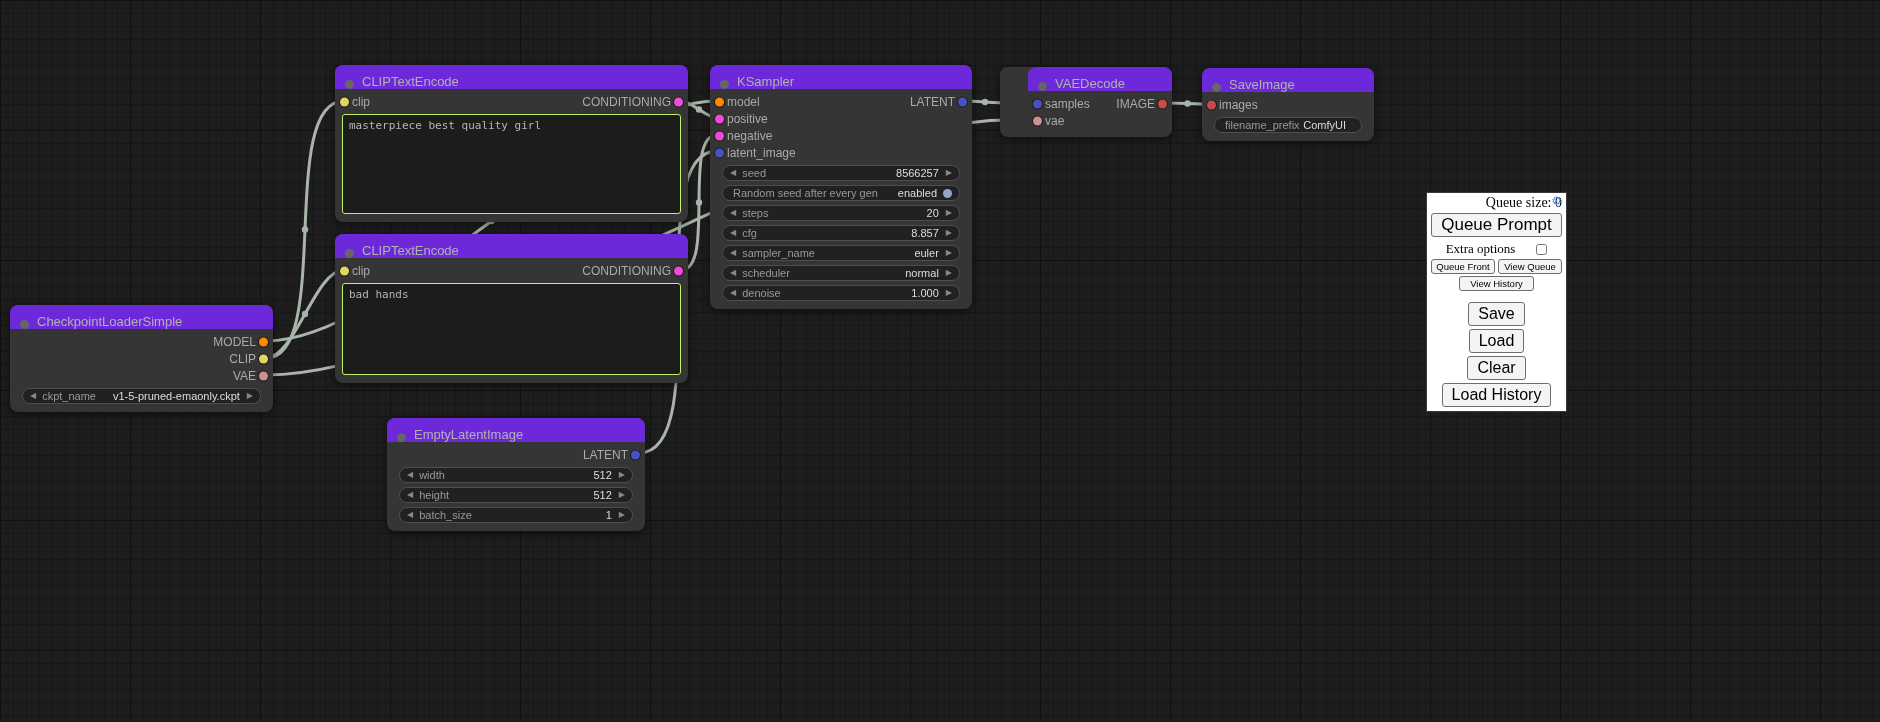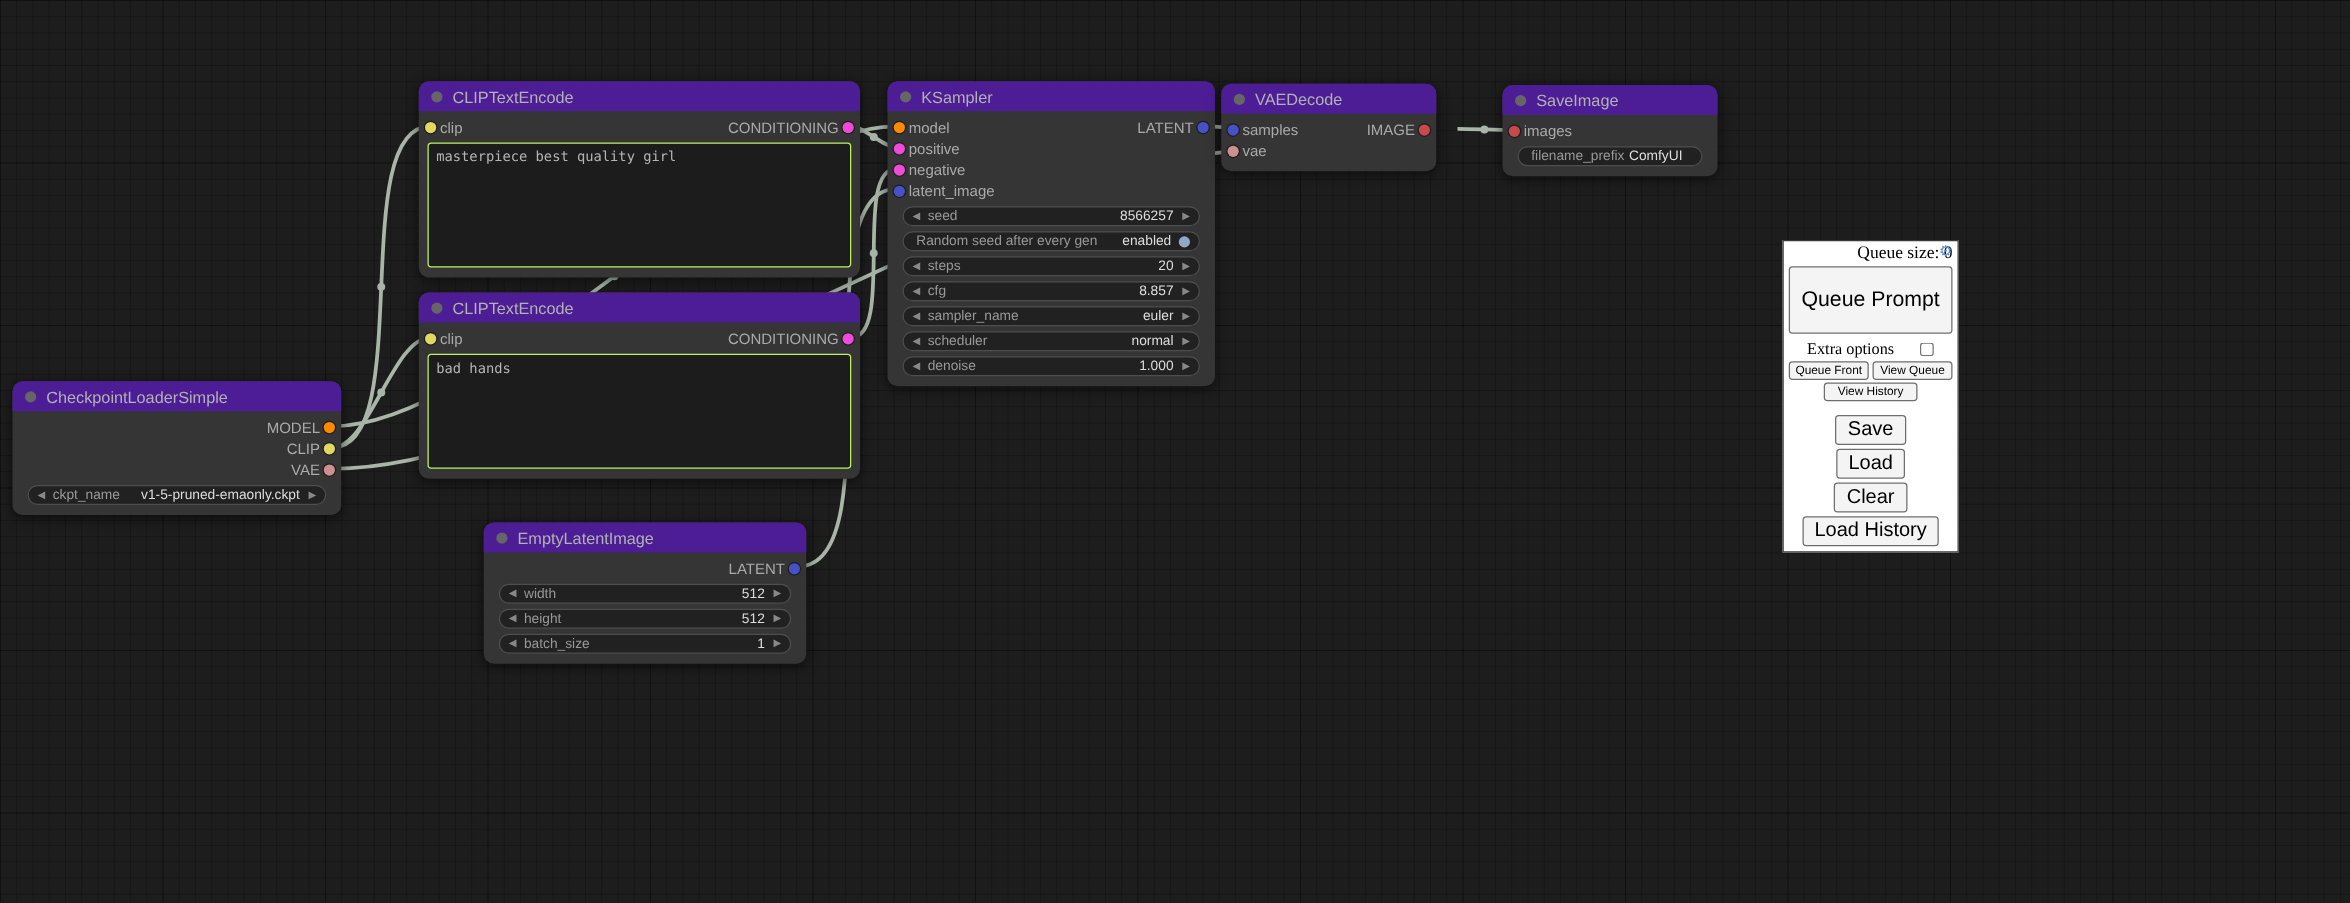--- a/index.html
+++ b/index.html
@@ -24,22 +24,22 @@
 
   .node {
     position: absolute; z-index: 2;
     background: #353535;
     border-radius: 8px;
     padding-bottom: 8px;
     box-shadow: 0 2px 9px rgba(0,0,0,0.55);
     color: #aaa; font-size: 12px;
   }
   .node-title {
-    height: 24px; display: flex; align-items: center; gap: 8px;
-    padding: 0 10px; background: #4c1d95; border-radius: 8px 8px 0 0;
+    height: 24px; display: flex; align-items: flex-end; gap: 8px;
+    padding: 0 10px; background: #6d28d9; border-radius: 8px 8px 0 0;
     color: #b2b2b2; font-size: 13px; white-space: nowrap;
   }
   .title-dot { width: 9px; height: 9px; border-radius: 50%; background: #666; flex: none; }
   .slots { padding-top: 4px; }
   .slot-row { position: relative; height: 17px; display: flex; align-items: center; }
   .slot-label { color: #aaa; font-size: 12px; white-space: nowrap; }
   .in-label { margin-left: 17px; }
   .out-label { margin-left: auto; margin-right: 17px; }
   .port {
     position: absolute; top: 50%; transform: translateY(-50%);
@@ -78,21 +78,21 @@
     padding: 1px 4px 4px; text-align: center;
     font-family: "Liberation Serif", serif;
   }
   .menu-header { position: relative; height: 17px; display: flex; align-items: center; justify-content: flex-end; font-size: 14px; }
   .gear { position: absolute; right: 0; top: 1px; font-family: "DejaVu Sans", sans-serif; font-size: 12px; color: #5c8fd6; line-height: 1; cursor: pointer; }
   #menu button {
     font-family: "Liberation Sans", sans-serif;
     background: #f4f4f4; border: 1px solid #6e6e6e; border-radius: 3px;
     color: #000; cursor: pointer;
   }
-  .queue-prompt { width: 100%; font-size: 17px; padding: 16px 0; margin: 2px 0 1px; }
+  .queue-prompt { width: 100%; font-size: 17px; padding: 1px 0; margin: 2px 0 1px; }
   .extra-row { display: flex; align-items: center; justify-content: center; gap: 21px; font-size: 13px; margin: 3px 0 2px; }
   .extra-row input { width: 11px; height: 11px; }
   .small-row { display: flex; gap: 3px; margin: 1px 0 2px; }
   .small-row button { flex: 1; font-size: 9.5px; padding: 1px 0; }
   .view-history { display: block; margin: 0 auto; font-size: 9.5px; padding: 1px 10px; }
   .big { display: block; margin: 3px auto 0; font-size: 16px; padding: 2px 9px; }
   .big.first { margin-top: 11px; }
 </style>
 </head>
 <body>
@@ -240,21 +240,21 @@
     <span class="arrow right">▶</span>
   </div>
   <div class="widget">
     <span class="arrow left">◀</span>
     <span class="w-label">denoise</span>
     <span class="w-value">1.000</span>
     <span class="arrow right">▶</span>
   </div>
 </div>
 
-<div class="node" style="left:977px; top:67px; width:172px;">
+<div class="node" style="left:1000px; top:67px; width:172px;padding-left:28px;">
   <div class="node-title">
     <span class="title-dot"></span>
     <span>VAEDecode</span>
   </div>
   <div class="slots">
     <div class="slot-row">
       <span class="port in" style="background: rgb(70, 81, 198);"></span>
       <span class="slot-label in-label">samples</span>
       <span class="slot-label out-label">IMAGE</span>
       <span class="port out" style="background: rgb(199, 74, 74);"></span>

